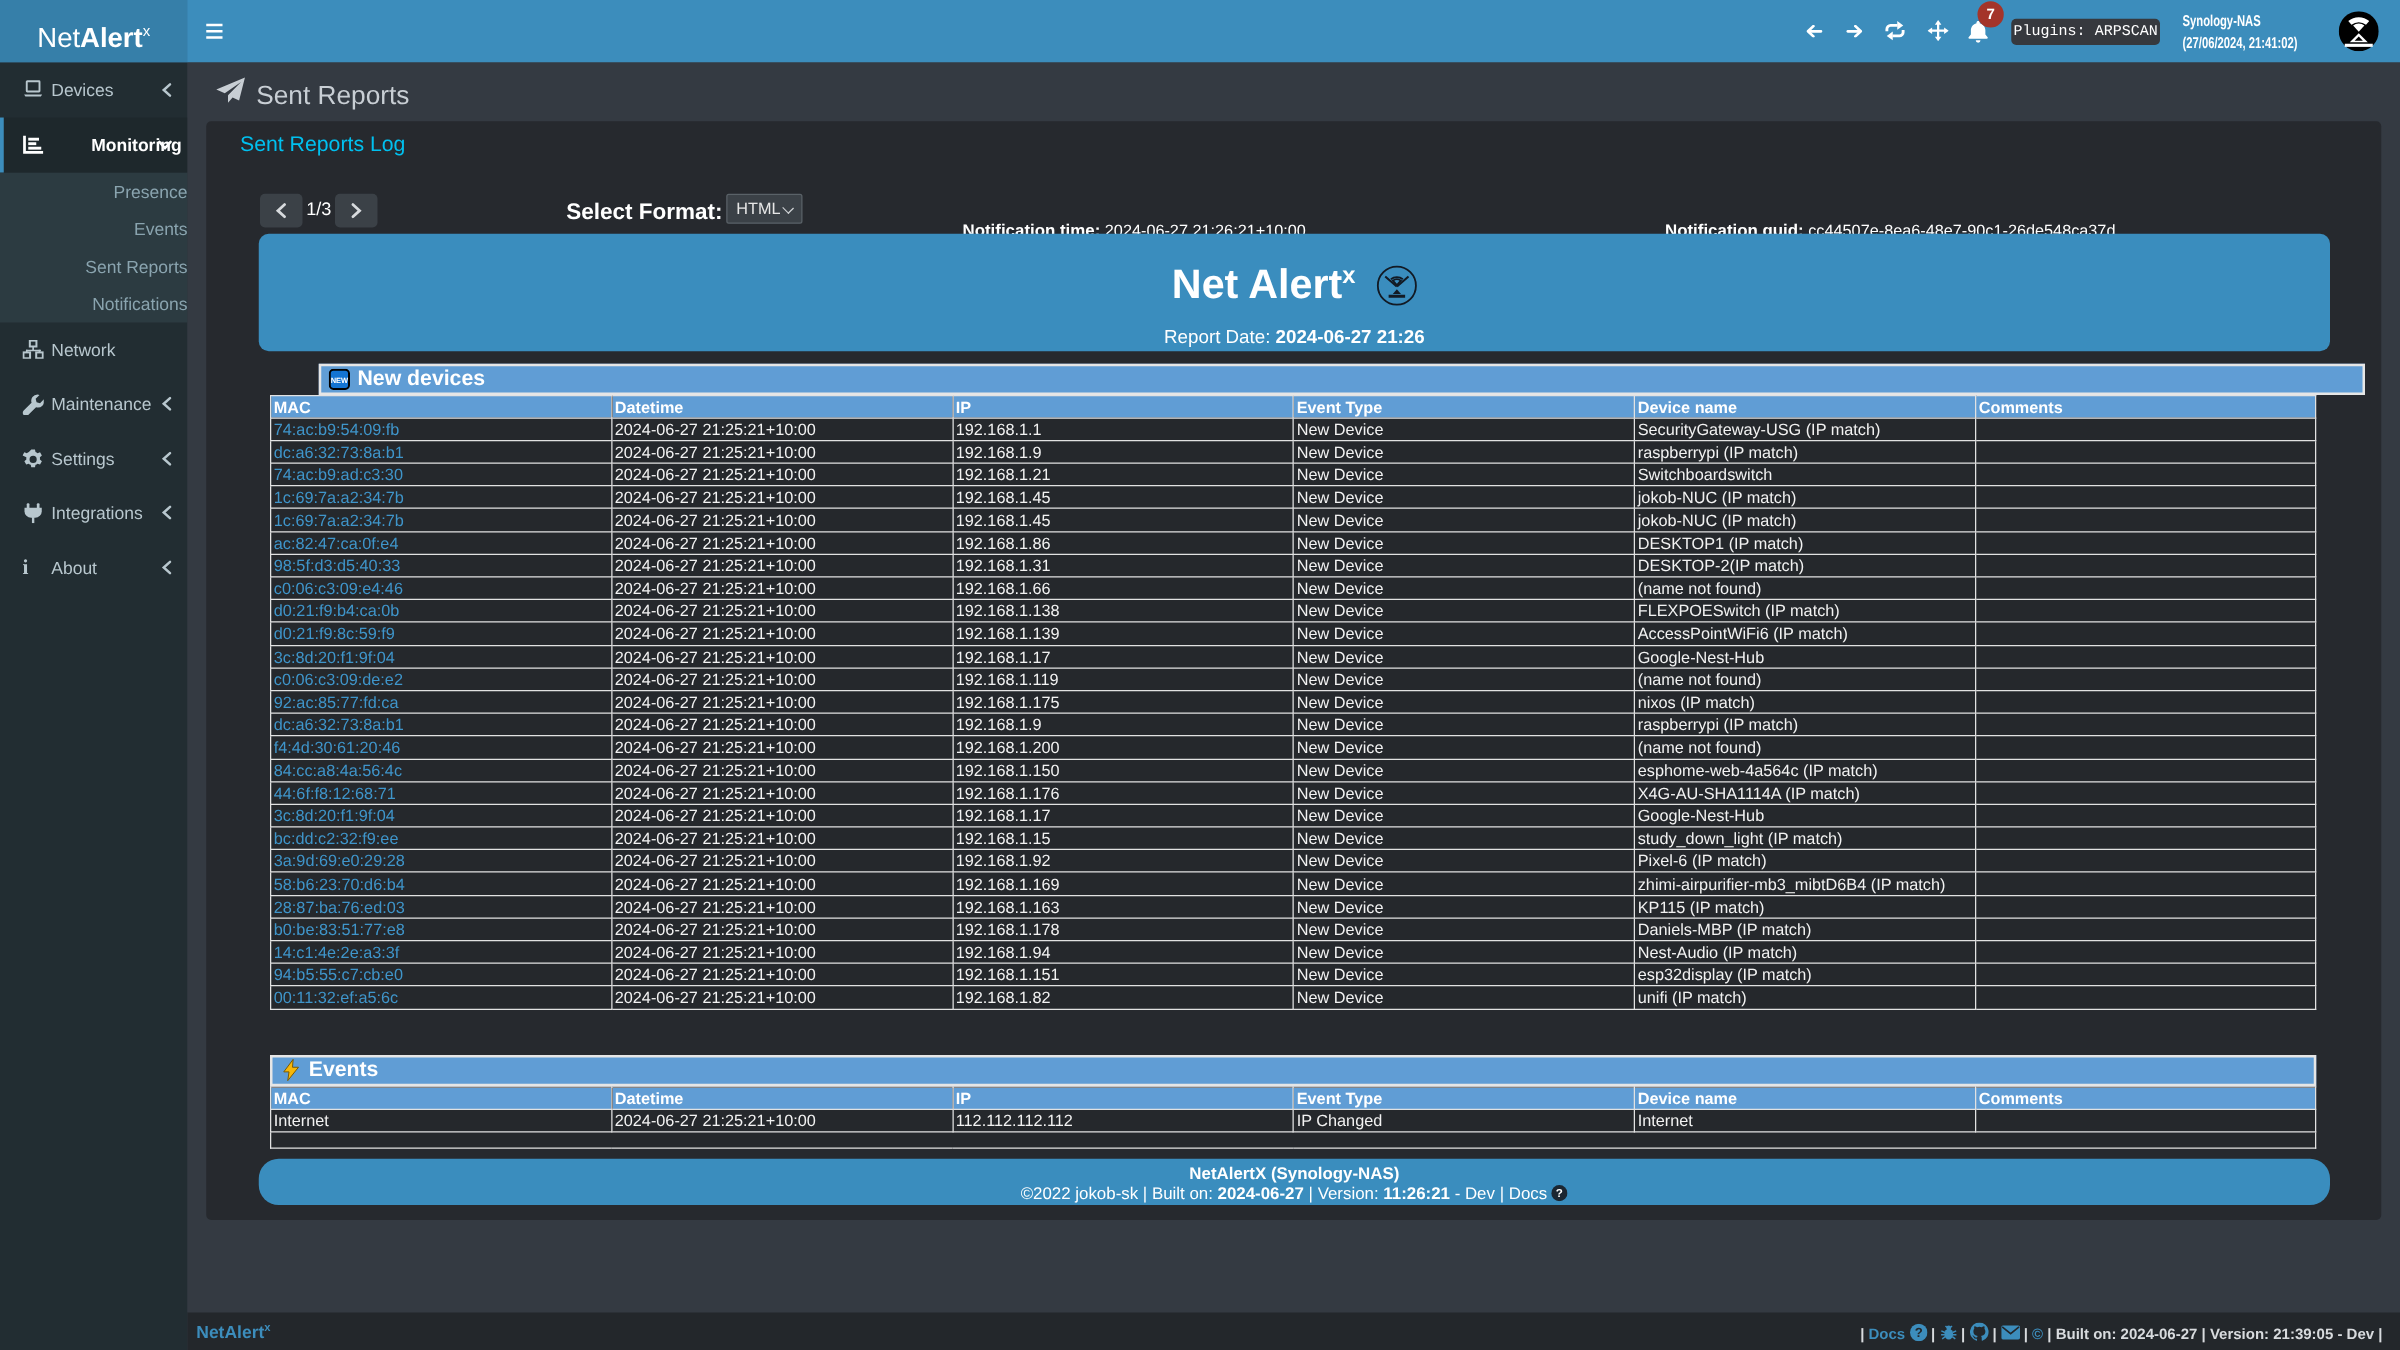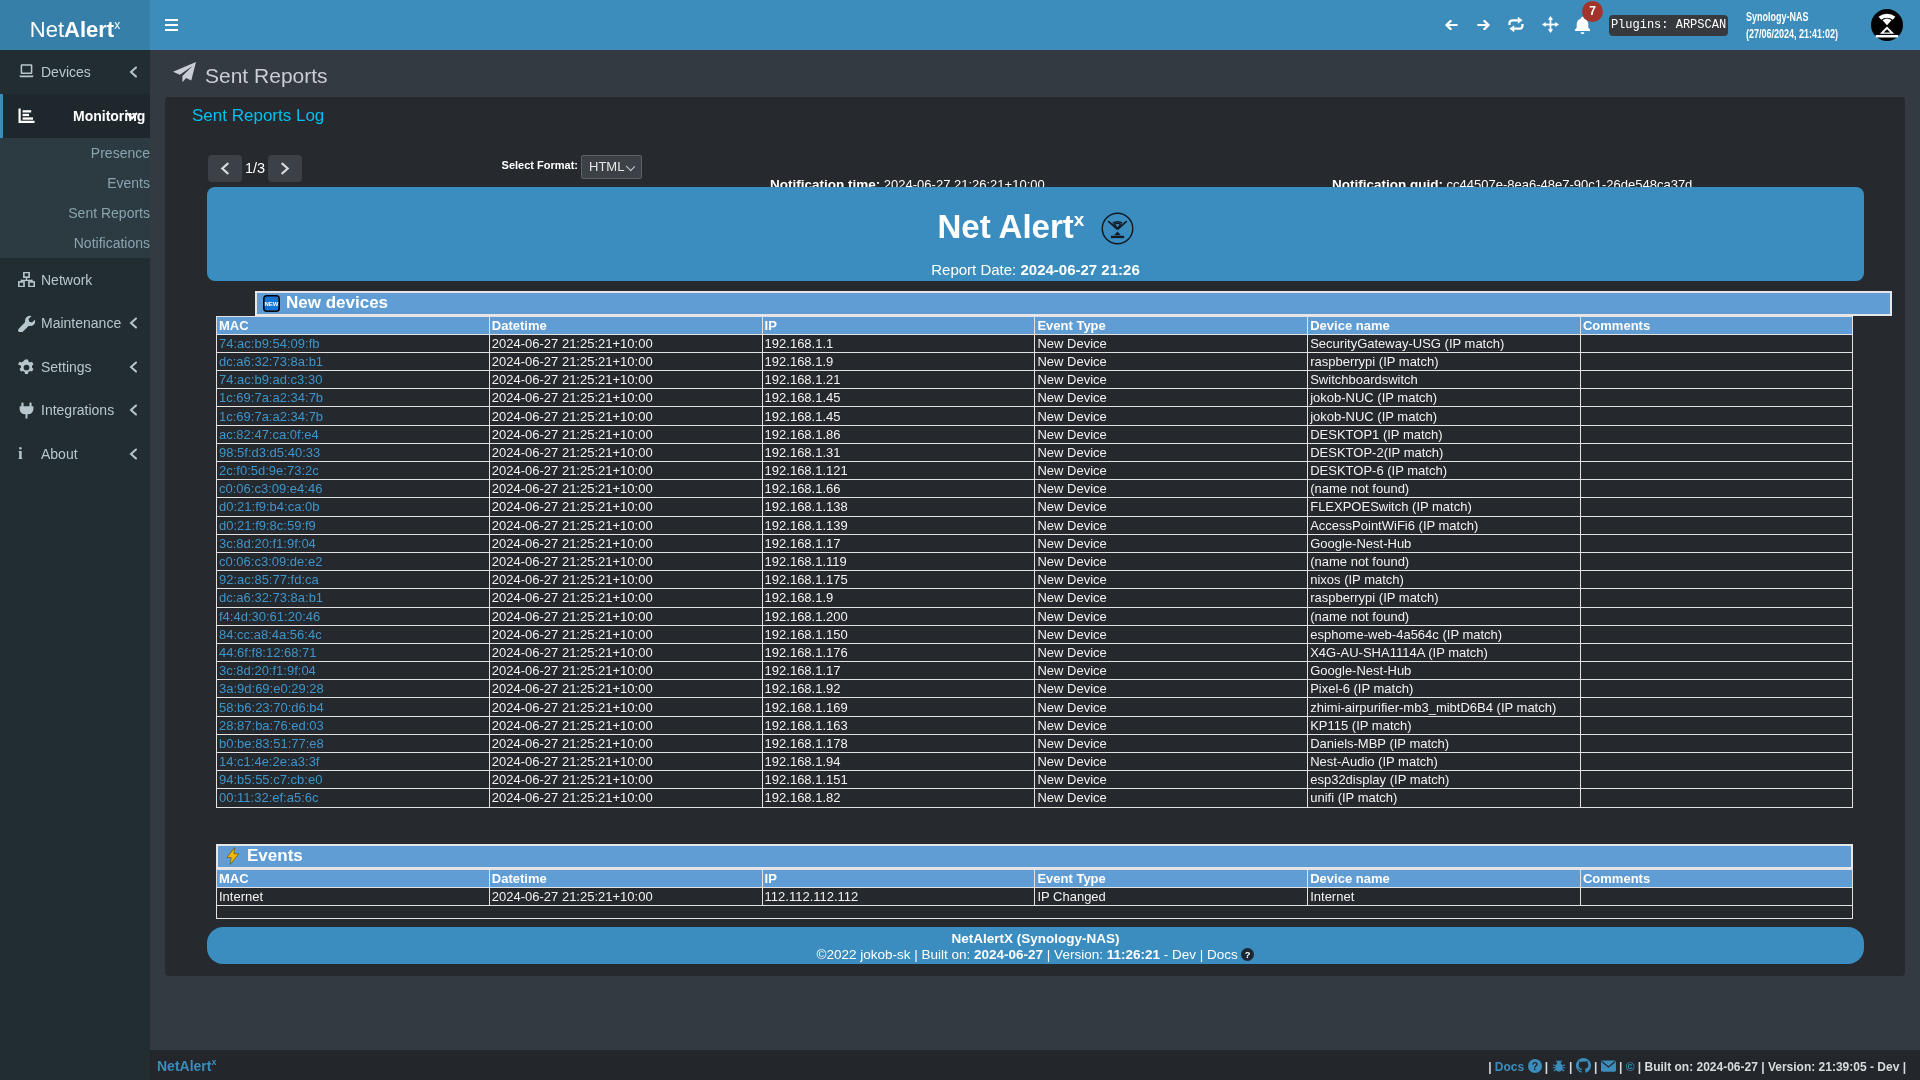--- a/index.html
+++ b/index.html
@@ -41,21 +41,21 @@
 #content { position:absolute; left:150px; top:50px; width:1770px; height:1000px; background:#343a42; }
 #pagetitle { position:absolute; left:22px; top:11px; color:#c8ced4; font-size:21px; }
 #pagetitle svg { vertical-align:-3px; margin-right:8px; }
 
 #box { position:absolute; left:15px; top:47px; width:1740px; height:879px; background:#26292e; border-radius:4px; }
 #boxtitle { position:absolute; left:27px; top:9px; color:#00c0ef; font-size:17px; font-weight:normal; }
 
 .pbtn { position:absolute; top:58px; width:34px; height:27px; background:#3b4147; border-radius:4px;
   color:#d7dadd; text-align:center; line-height:25px; font-size:15px; }
 #pg { position:absolute; left:80px; top:63px; color:#fff; font-size:14.5px; }
-#selfmt-label { position:absolute; right:1327px; top:62px; color:#fff; font-weight:bold; font-size:11px; white-space:nowrap; }
+#selfmt-label { position:absolute; right:1327px; top:62px; color:#fff; font-weight:bold; font-size:18px; white-space:nowrap; }
 #selfmt { position:absolute; left:416px; top:58px; width:61px; height:24px; background:#3b4147;
   border:1px solid #5a6268; border-radius:2px; color:#e6e6e6; font-size:13px; line-height:22px;
   padding-left:7px; }
 #selfmt .car { position:absolute; right:7px; top:9px; width:7px; height:7px;
   border-right:1.8px solid #cfd2d5; border-bottom:1.8px solid #cfd2d5; transform:rotate(45deg) scale(1,0.9); margin-top:-2px; }
 .notif { position:absolute; top:60px; color:#fff; font-size:13px;margin-top:20px; }
 .notif b { font-weight:bold; font-size:13.5px; }
 #ntime { left:605px; }
 #nguid { left:1167px; }
 
@@ -339,28 +339,20 @@
           </tr>
 <tr>
             <td class="mac">98:5f:d3:d5:40:33</td>
             <td>2024-06-27 21:25:21+10:00</td>
             <td>192.168.1.31</td>
             <td>New Device</td>
             <td>DESKTOP-2(IP match)</td>
             <td></td>
           </tr>
 <tr>
-            <td class="mac">2c:f0:5d:9e:73:2c</td>
-            <td>2024-06-27 21:25:21+10:00</td>
-            <td>192.168.1.121</td>
-            <td>New Device</td>
-            <td>DESKTOP-6 (IP match)</td>
-            <td></td>
-          </tr>
-<tr>
             <td class="mac">c0:06:c3:09:e4:46</td>
             <td>2024-06-27 21:25:21+10:00</td>
             <td>192.168.1.66</td>
             <td>New Device</td>
             <td>(name not found)</td>
             <td></td>
           </tr>
 <tr>
             <td class="mac">d0:21:f9:b4:ca:0b</td>
             <td>2024-06-27 21:25:21+10:00</td>
@@ -432,20 +424,28 @@
             <td>New Device</td>
             <td>X4G-AU-SHA1114A (IP match)</td>
             <td></td>
           </tr>
 <tr>
             <td class="mac">3c:8d:20:f1:9f:04</td>
             <td>2024-06-27 21:25:21+10:00</td>
             <td>192.168.1.17</td>
             <td>New Device</td>
             <td>Google-Nest-Hub</td>
+            <td></td>
+          </tr>
+<tr>
+            <td class="mac">bc:dd:c2:32:f9:ee</td>
+            <td>2024-06-27 21:25:21+10:00</td>
+            <td>192.168.1.15</td>
+            <td>New Device</td>
+            <td>study_down_light (IP match)</td>
             <td></td>
           </tr>
 <tr>
             <td class="mac">3a:9d:69:e0:29:28</td>
             <td>2024-06-27 21:25:21+10:00</td>
             <td>192.168.1.92</td>
             <td>New Device</td>
             <td>Pixel-6 (IP match)</td>
             <td></td>
           </tr>

